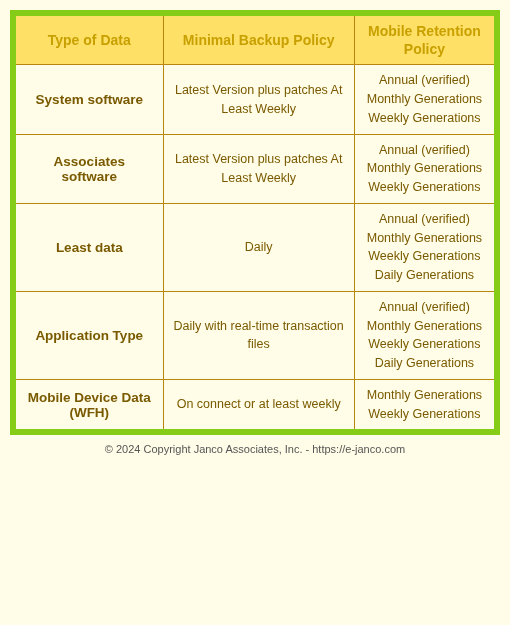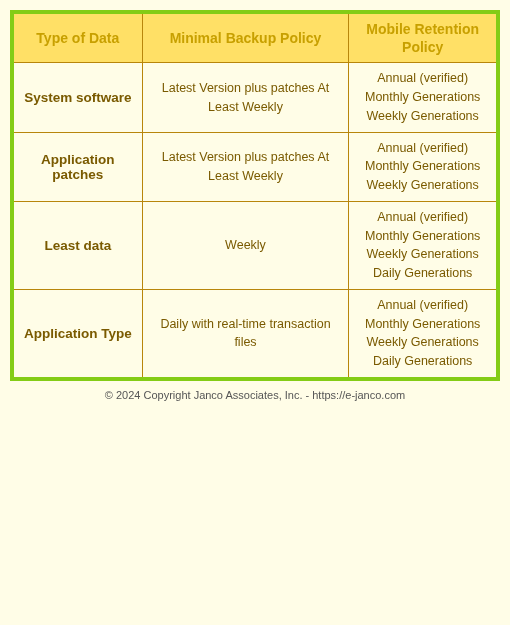--- a/index.html
+++ b/index.html
@@ -10,21 +10,21 @@
       font-family: Arial, sans-serif;
       font-size: 13px;
       display: flex;
       flex-direction: column;
       align-items: center;
       padding: 10px;
     }
     table {
       width: 490px;
       border-collapse: collapse;
-      border: 4px solid #84cc16;
+      border: 6px solid #84cc16;
     }
     th, td {
       border: 1.5px solid #b8860b;
       padding: 6px 8px;
       text-align: center;
       vertical-align: middle;
     }
     thead th {
       background-color: #ffe066;
       color: #c8a000;
@@ -63,30 +63,35 @@
       <th>Mobile Retention Policy</th>
     </tr>
   </thead>
   <tbody id="table-body">
   <tr>
         <td>System software</td>
         <td>Latest Version plus patches  At Least Weekly</td>
         <td>Annual (verified)<br>Monthly Generations<br>Weekly Generations</td>
       </tr>
       <tr>
-        <td>Application patches</td>
+        <td>Associates software</td>
         <td>Latest Version plus patches At Least Weekly</td>
         <td>Annual (verified)<br>Monthly Generations<br>Weekly Generations</td>
       </tr>
       <tr>
         <td>Least data</td>
-        <td>Weekly</td>
+        <td>Daily</td>
         <td>Annual (verified)<br>Monthly Generations<br>Weekly Generations<br>Daily Generations</td>
       </tr>
       <tr>
         <td>Application Type</td>
         <td>Daily with real-time transaction files</td>
         <td>Annual (verified)<br>Monthly Generations<br>Weekly Generations<br>Daily Generations</td>
       </tr>
+      <tr>
+        <td>Mobile Device Data (WFH)</td>
+        <td>On connect or at least weekly</td>
+        <td>Monthly Generations<br>Weekly Generations</td>
+      </tr>
     </tbody>
 </table>
 
 <div class="footer">© 2024 Copyright Janco Associates, Inc. - https://e-janco.com</div>
 
 </body></html>

